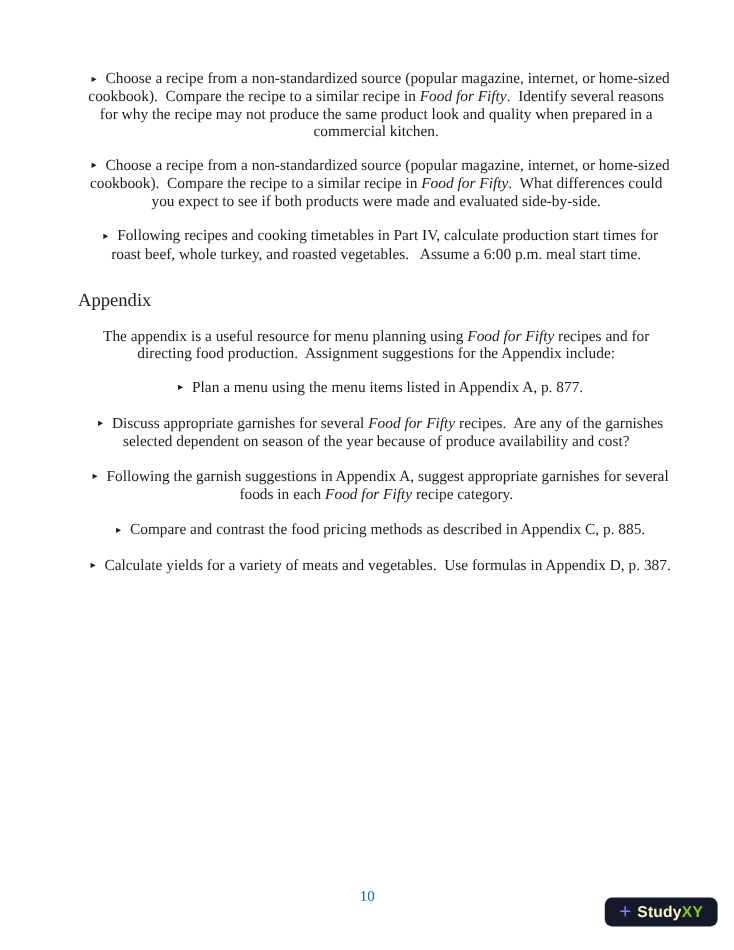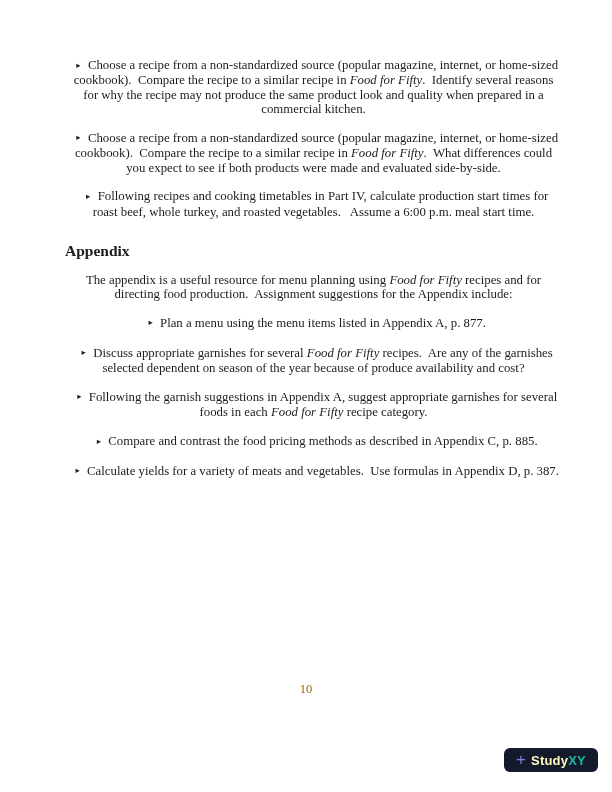--- a/index.html
+++ b/index.html
@@ -37,33 +37,33 @@
     display: inline-block;
     width: 19px;
     font-size: 8.5px;
     position: relative;
     top: -1.5px;
     color: #1c1c1c;
   }
   h1.appendix-heading {
     font-size: 15.5px;
     line-height: 15px;
-    font-weight: bold;
+    font-weight: normal;
     margin: 24px 0 14.5px 0;
     font-family: "Liberation Serif", serif;
   }
   em { font-style: italic; }
   .pagenum {
     position: absolute;
-    top: 682px;
+    top: 740px;
     left: 0;
     width: 612px;
     text-align: center;
     font-size: 12.5px;
-    color: #a16207;
+    color: #0369a1;
   }
   .badge {
     position: absolute;
     left: 504px;
     top: 748px;
     width: 94px;
     height: 24px;
     background: #151a2b;
     border-radius: 6px;
     display: flex;
@@ -80,21 +80,21 @@
     position: relative;
     top: -1px;
   }
   .badge .brand-primary {
     color: #fef9c3;
     font-size: 13px;
     font-weight: bold;
     letter-spacing: 0.2px;
   }
   .badge .brand-accent {
-    color: #14b8a6;
+    color: #84cc16;
     font-size: 13px;
     font-weight: bold;
     letter-spacing: 0.2px;
   }
 </style>
 </head>
 <body>
 
 <div class="page">
 

